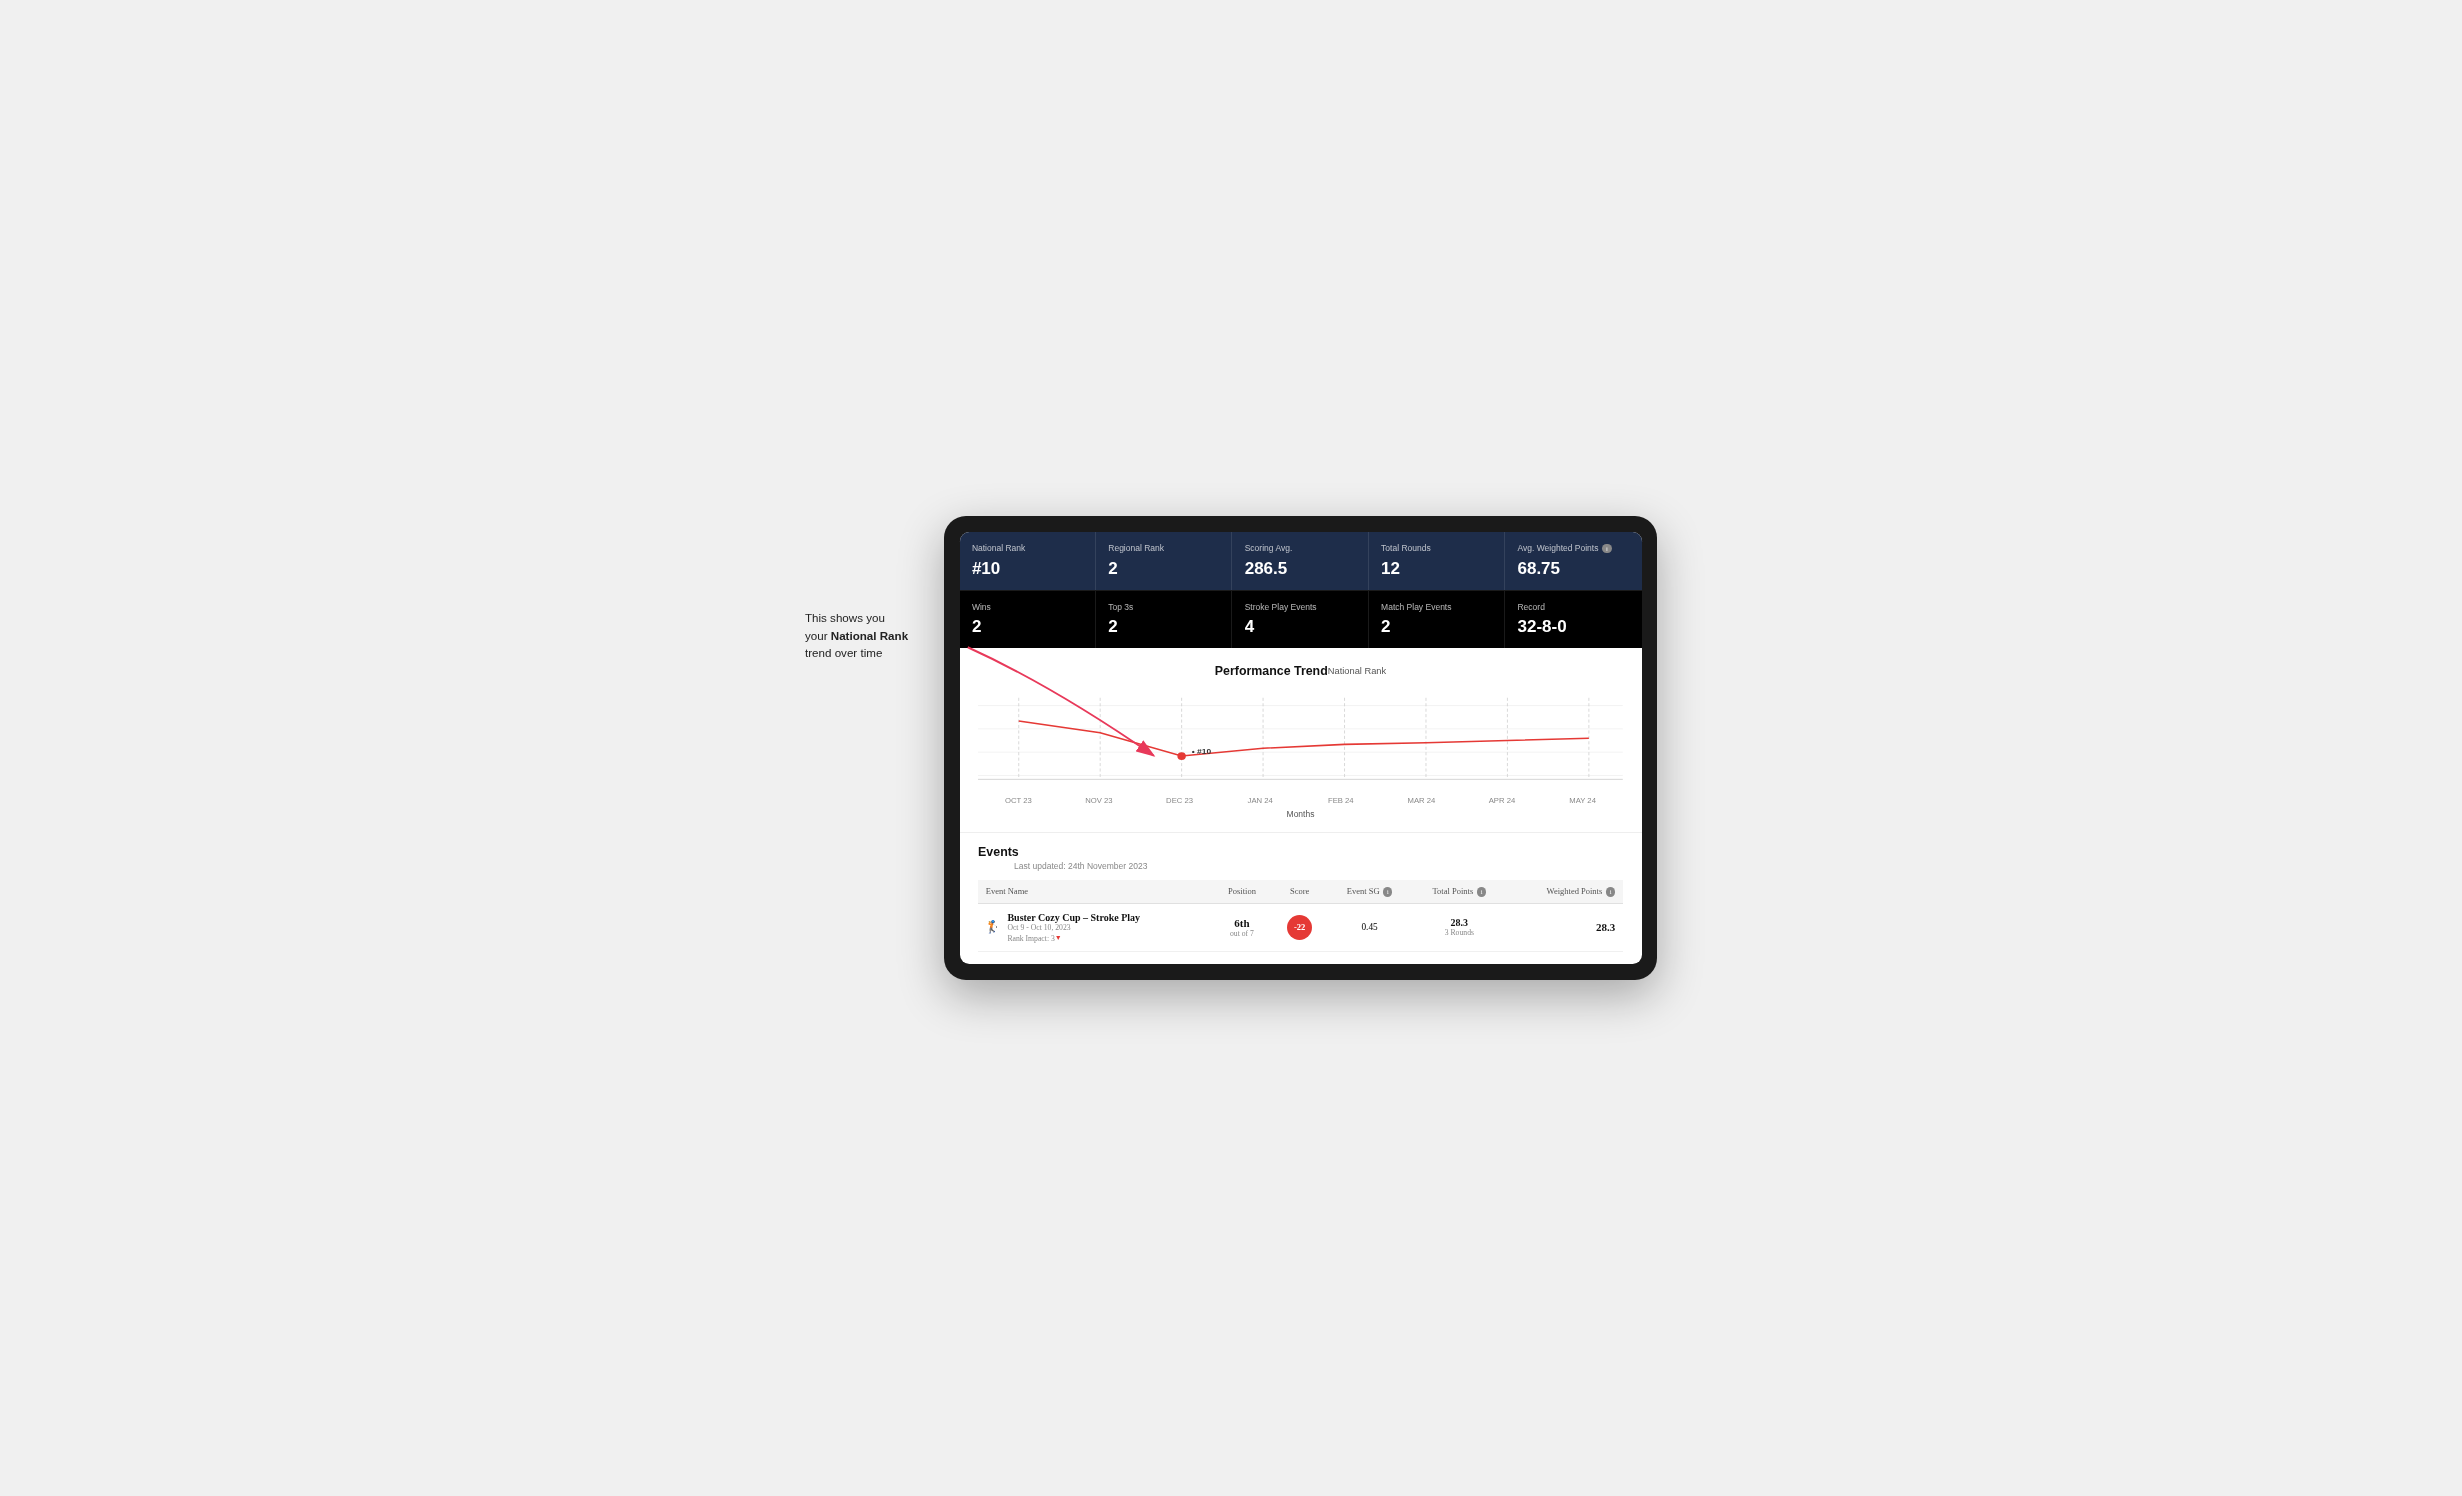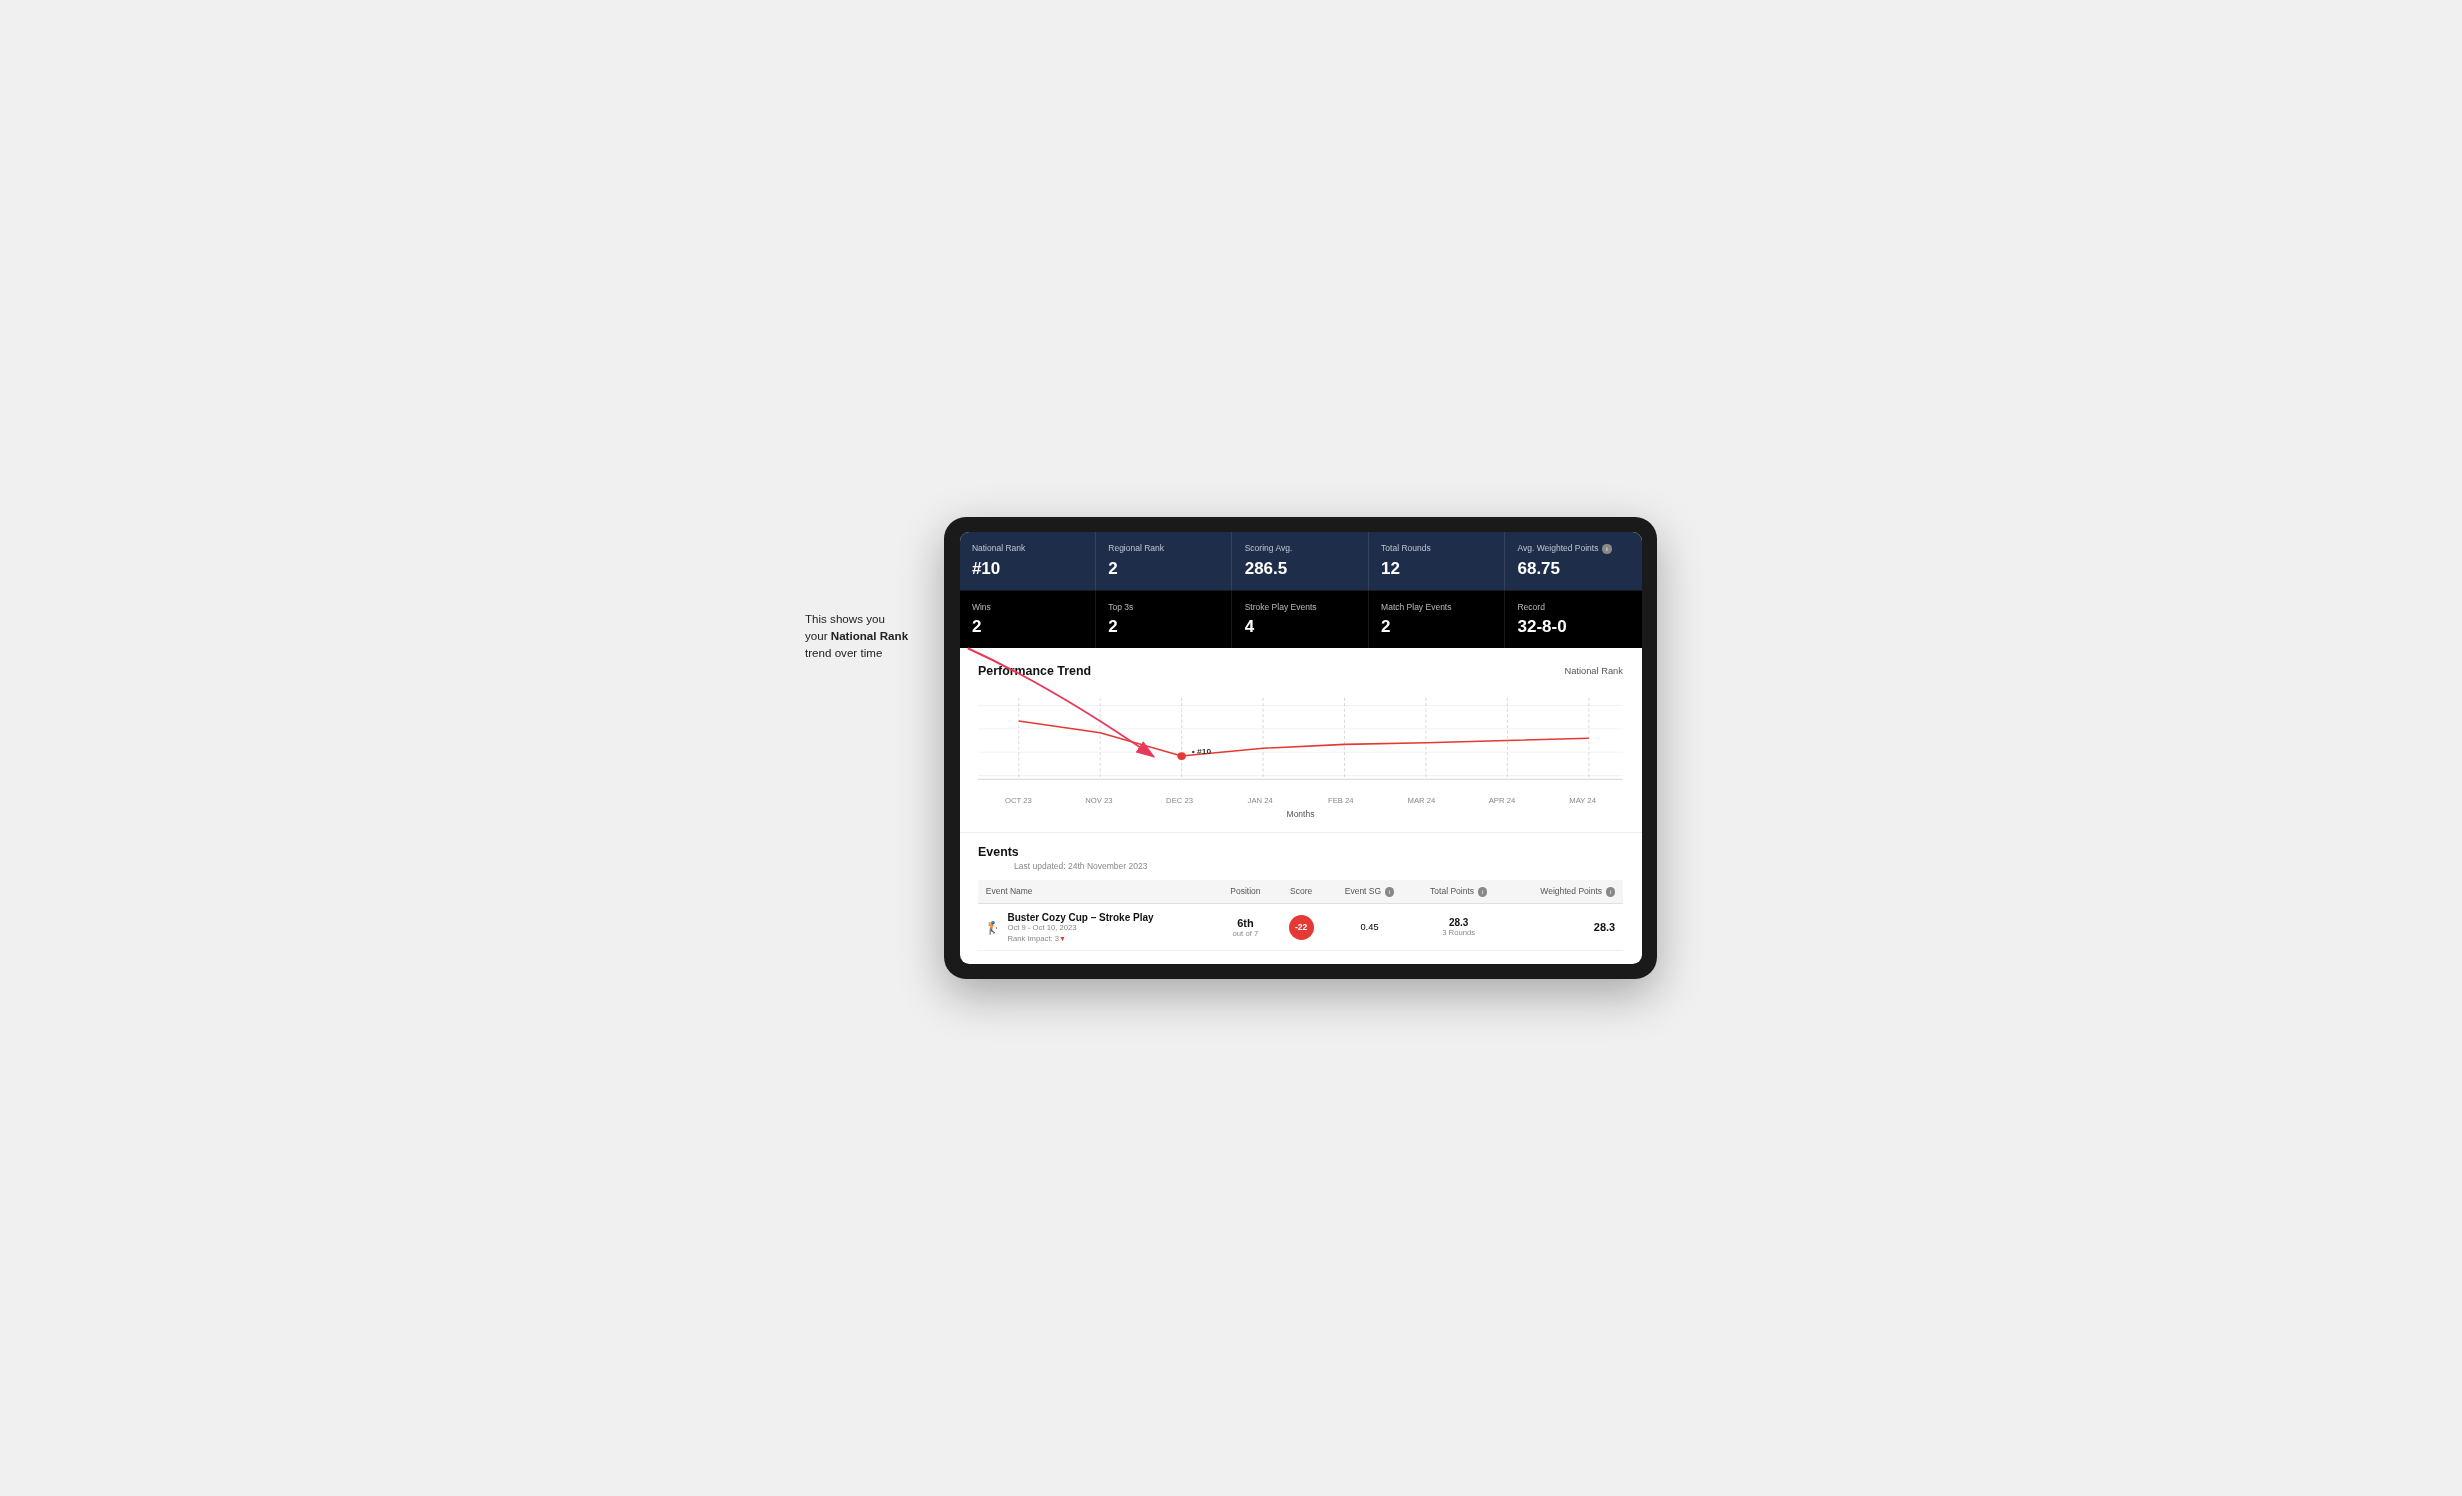--- a/index.html
+++ b/index.html
@@ -89,21 +89,21 @@
       color: white;
     }
 
     
     .chart-section {
       padding: 15.5px 18.6px 12.4px;
       background: white;
     }
     .chart-header {
       display: flex;
-      justify-content: space-between;
+      justify-content: center;
       align-items: center;
       margin-bottom: 12.4px;
     }
     .chart-title {
       font-size: 12.4px;
       font-weight: 700;
       color: #111;
     }
     .chart-legend {
       font-size: 9.3px;
@@ -155,20 +155,21 @@
       font-size: 8.5px;
       color: #888;
       margin-bottom: 9.3px;
       padding-left: 36px;
     }
 
     .events-table {
       width: 100%;
       border-collapse: collapse;
       font-size: 9.3px;
+      font-family: Liberation Serif, serif;
     }
     .events-table th {
       text-align: left;
       padding: 6.2px 7.7px;
       background: #f5f5f5;
       color: #555;
       font-weight: 500;
       font-size: 8.5px;
       border-bottom: 0.8px solid #e0e0e0;
     }

